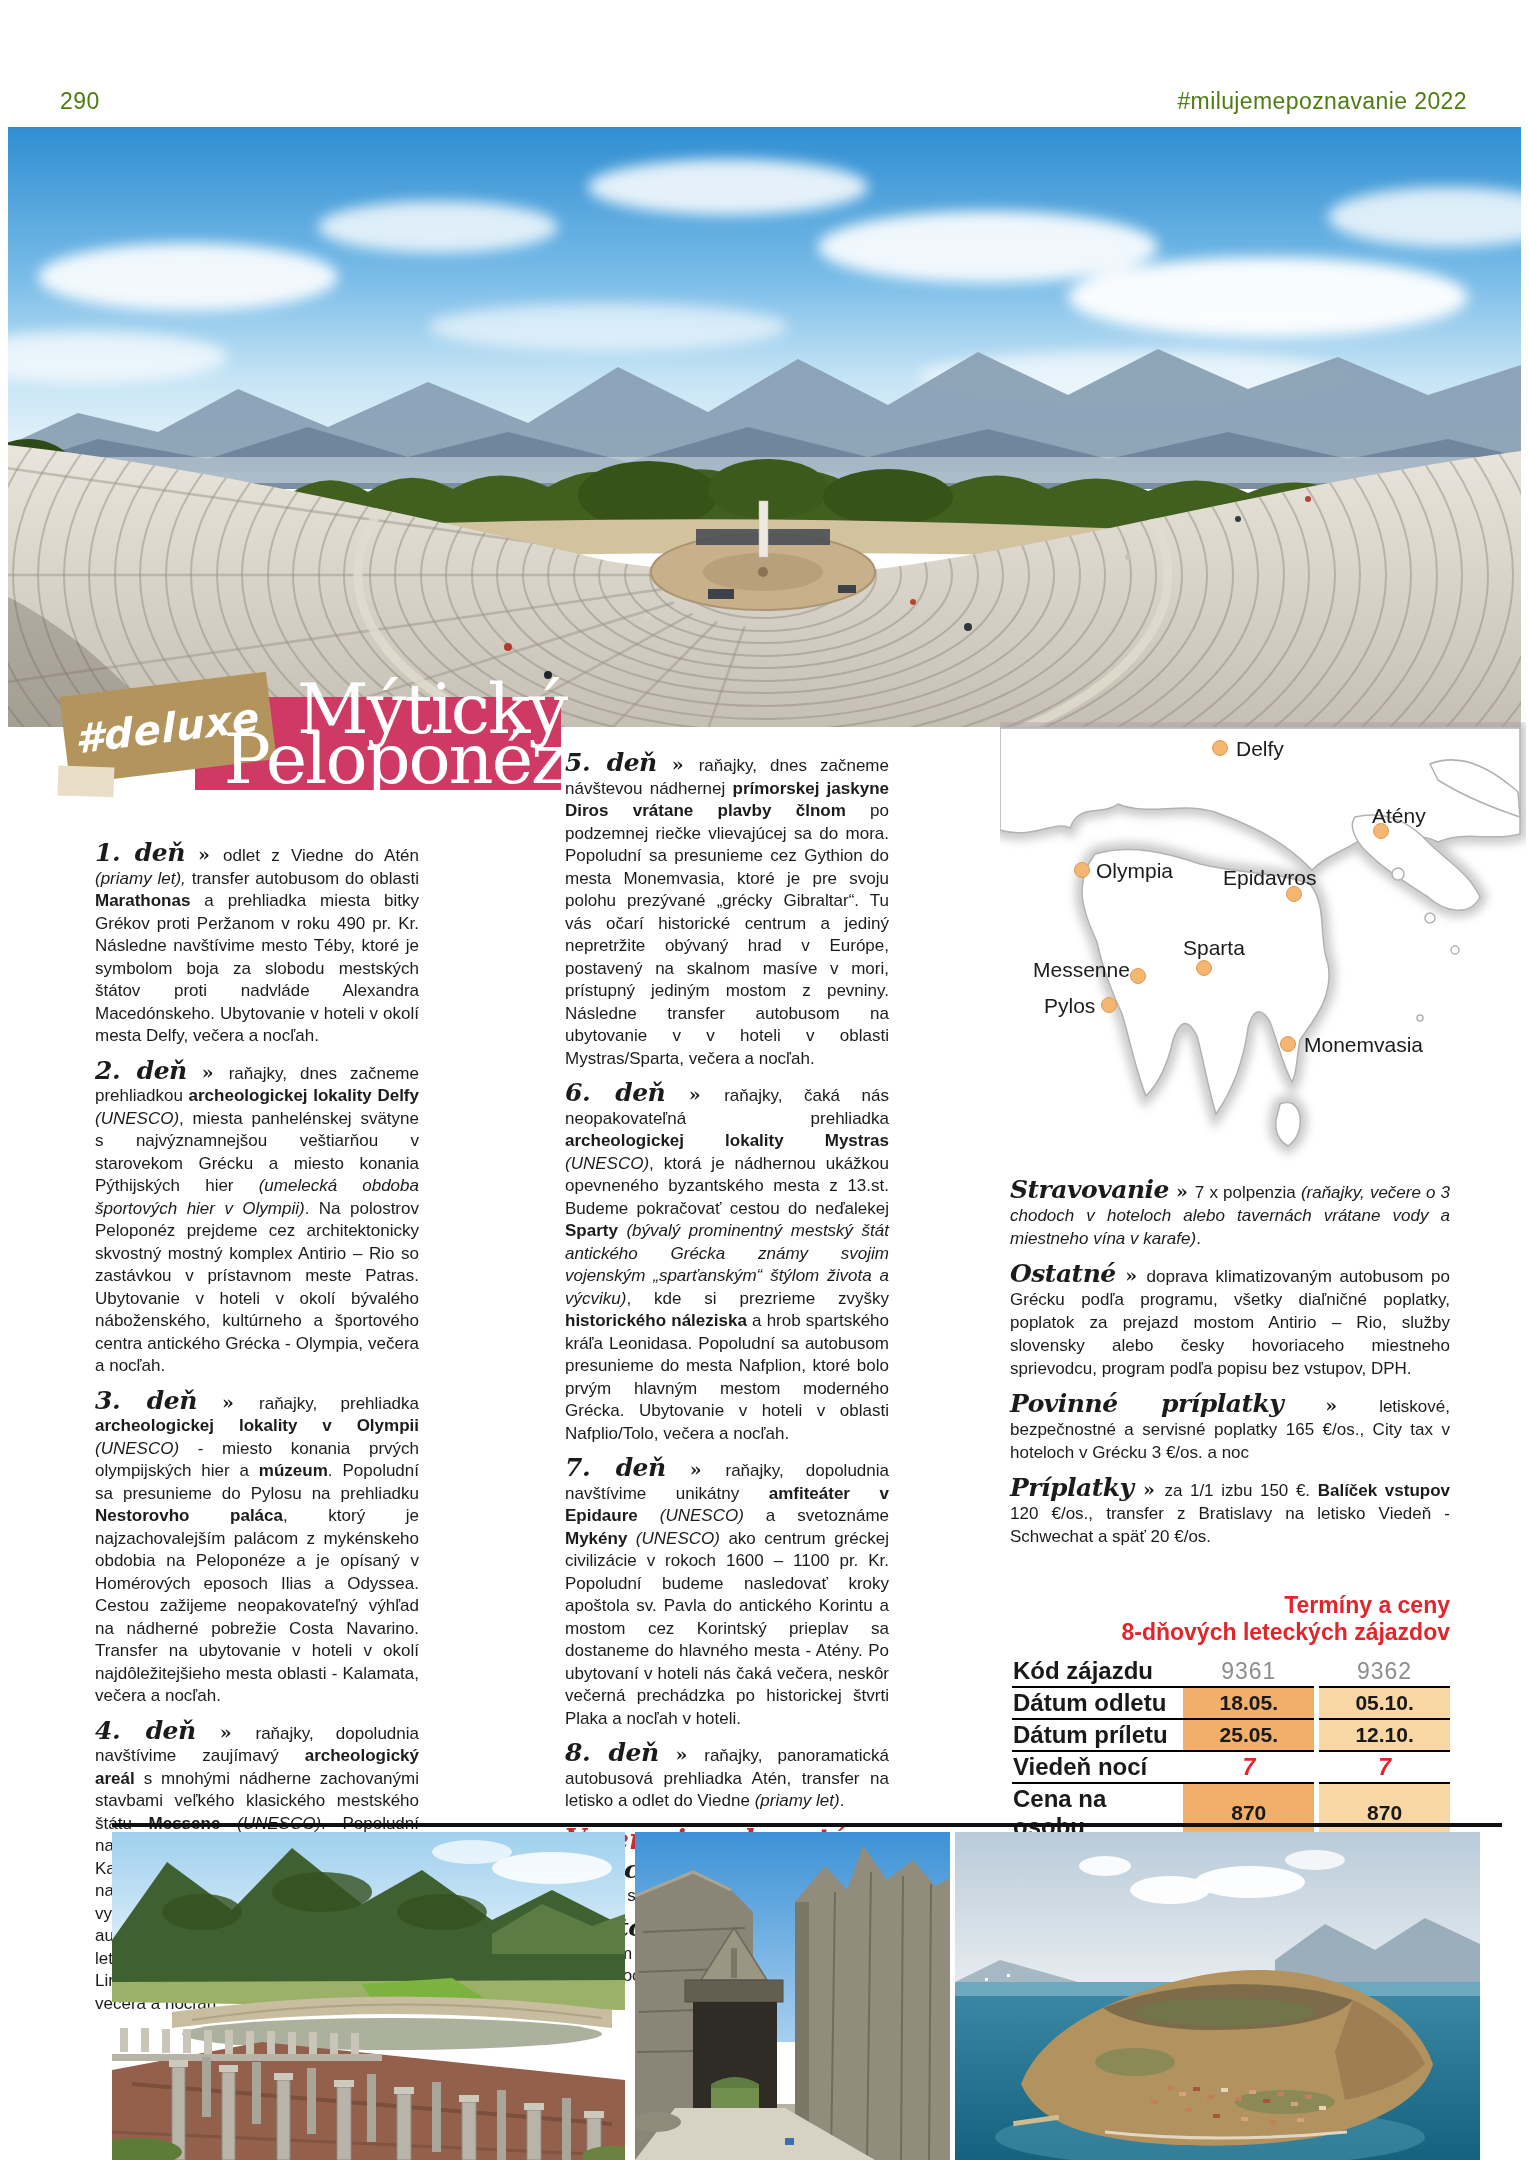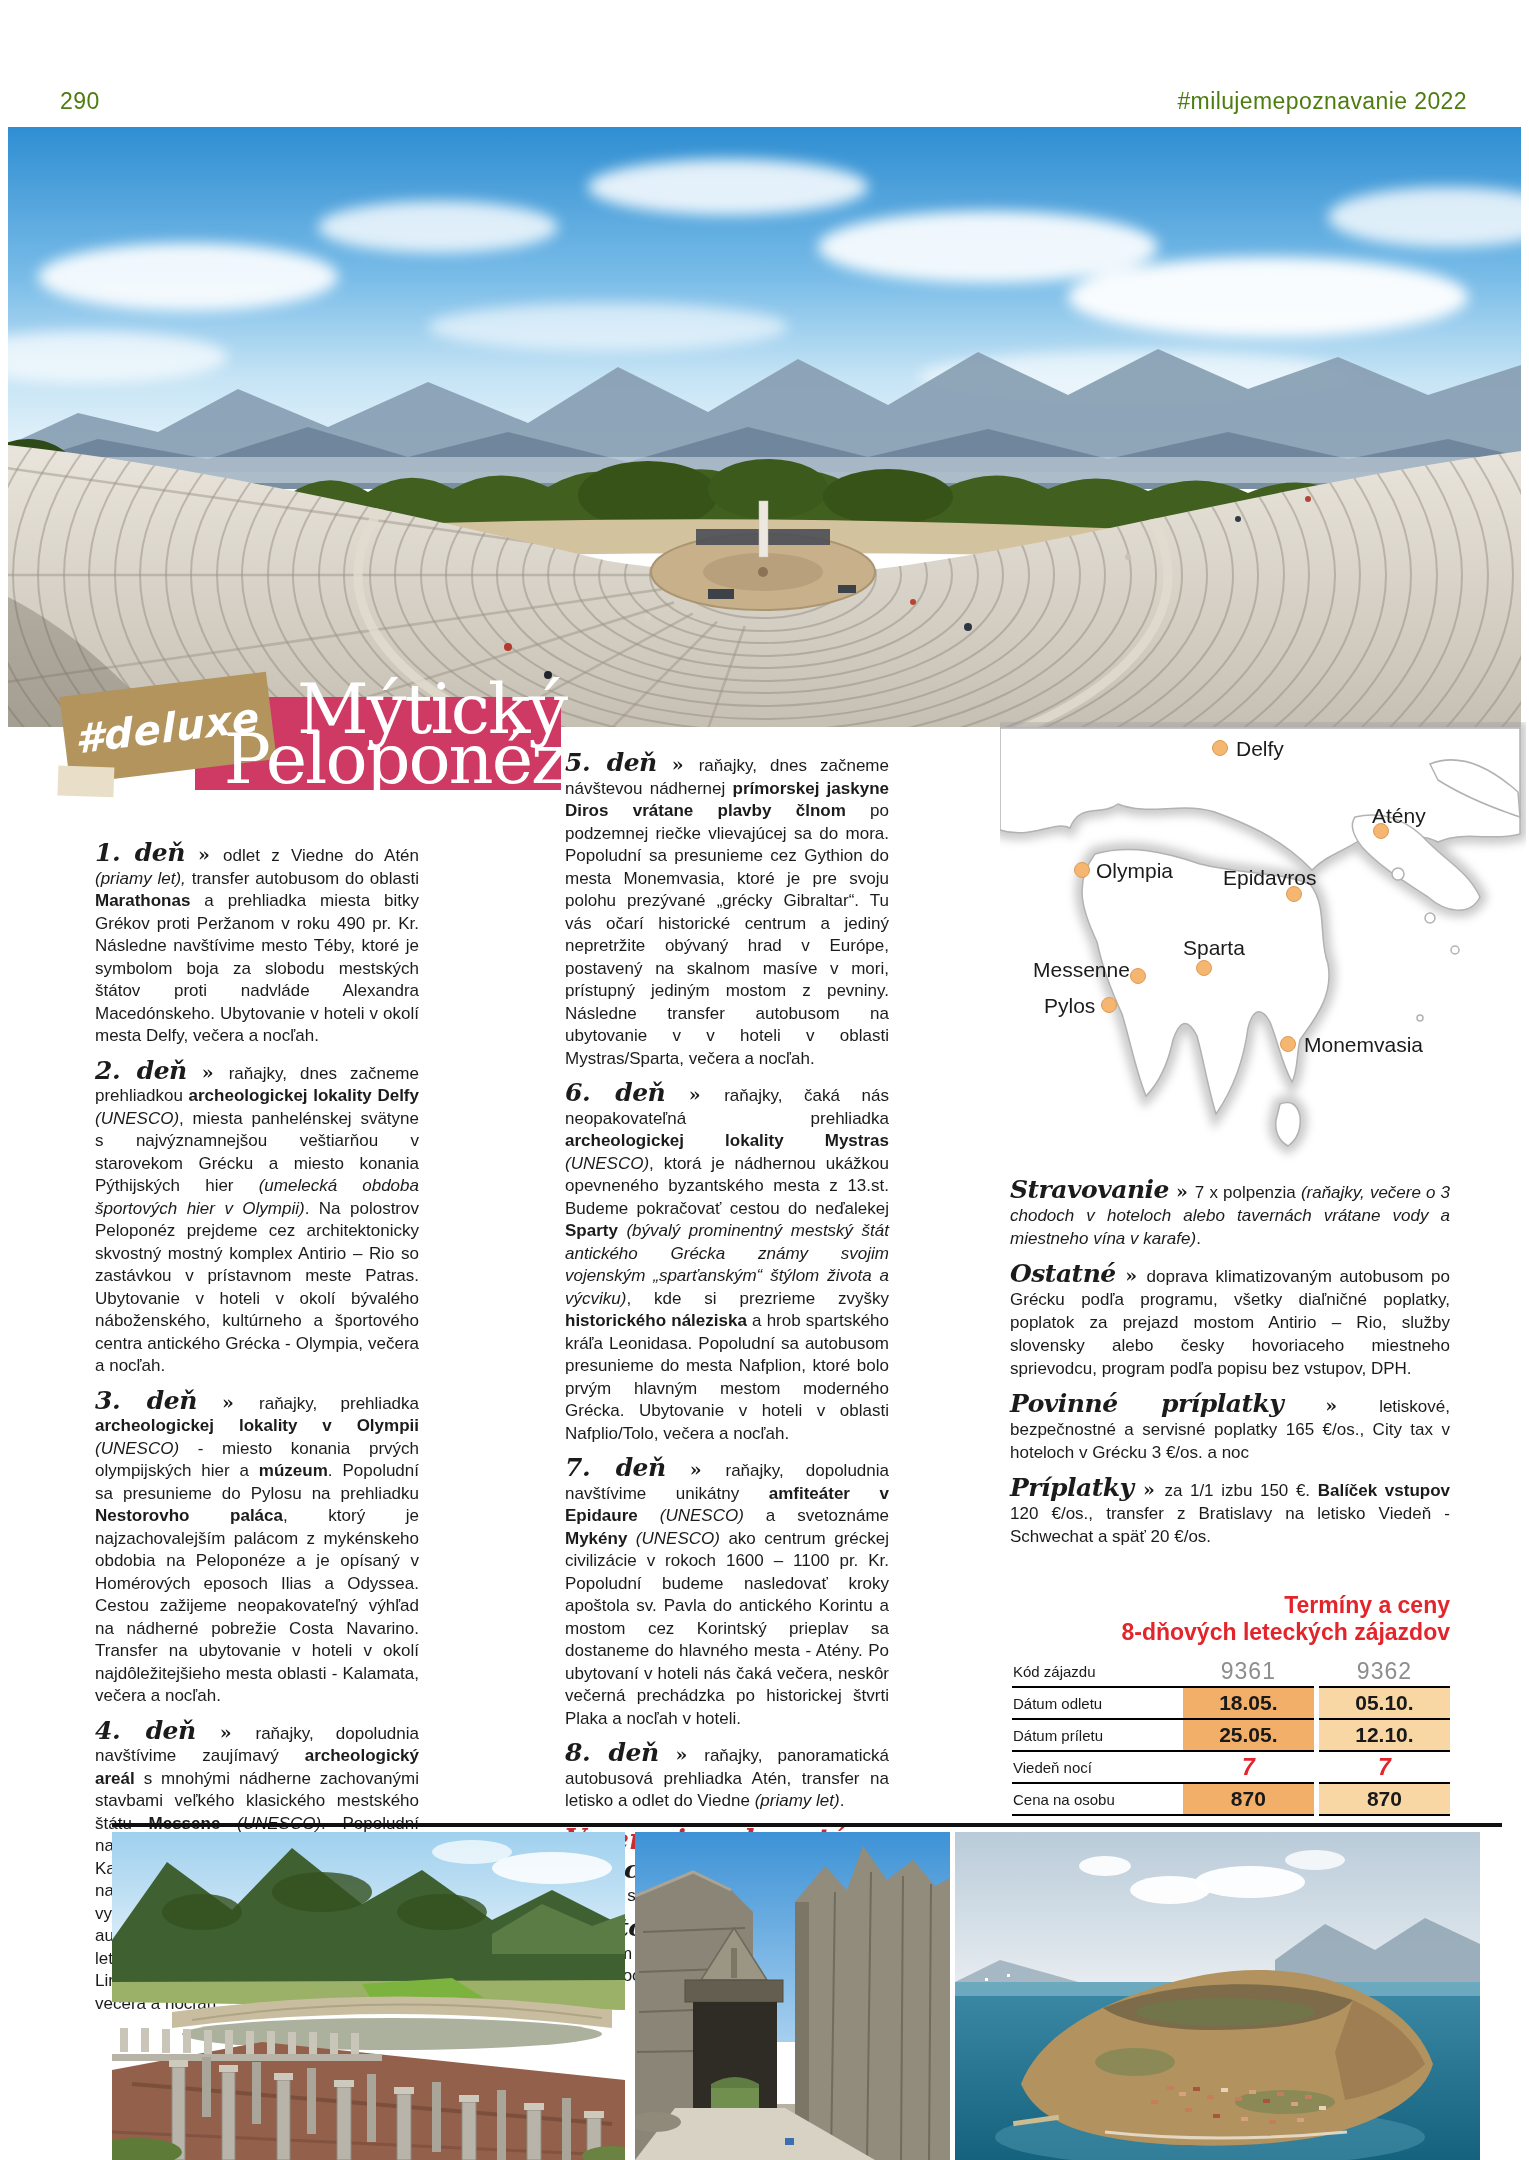--- a/index.html
+++ b/index.html
@@ -49,21 +49,21 @@
   
   #map{position:absolute;left:1000px;top:722px;width:526px;height:460px;text-align:right;}
   .map-label{font-family:"Liberation Sans",sans-serif;font-size:21px;fill:#1b1b1b;}
 
   
   #pricing{position:absolute;left:1012px;top:1592px;width:438px;}
   .tbl-title{color:var(--red2);font-weight:700;font-size:23px;line-height:27px;text-align:right;margin:0 0 10px;}
   #pricing table{width:100%;border-collapse:collapse;}
   #pricing td{height:28px;vertical-align:middle;}
   #pricing tr{border-bottom:2.5px solid #000;}
-  td.lbl{font-size:15px;width:172px;text-align:left;}
+  td.lbl{font-size:24px;width:172px;text-align:left;font-weight:bold;}
   td.v{text-align:center;font-size:21px;width:131px;}
   td.v2{border-left:5px solid #fff;}
   tr.code td.v{color:#8d8d8d;font-size:23px;letter-spacing:1px;}
   tr.bold td.v,tr.price td.v{font-weight:700;}
   tr.bold td.v1,tr.price td.v1{background:var(--orange1);}
   tr.bold td.v2,tr.price td.v2{background:var(--orange2);}
   tr.red td.v{color:var(--red2);font-weight:700;font-style:italic;font-size:23px;}
 
   
   #rule{position:absolute;left:112px;top:1823px;width:1390px;height:4px;background:#101010;}

